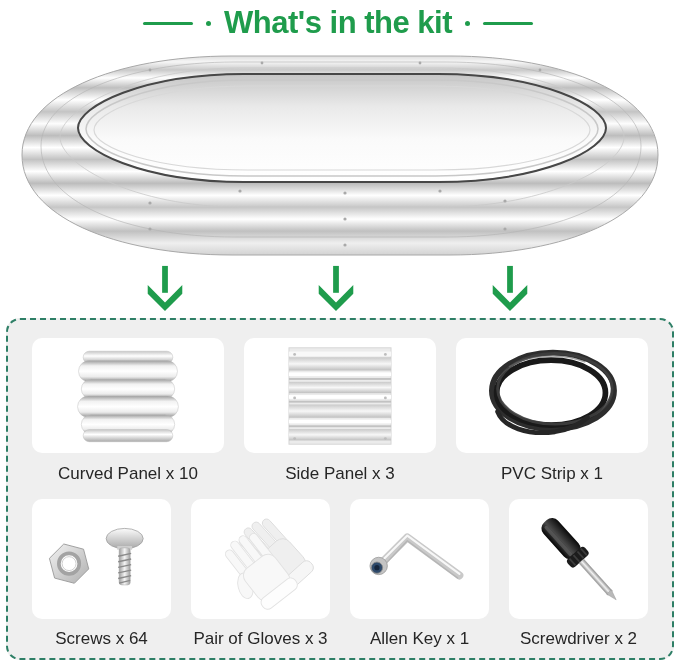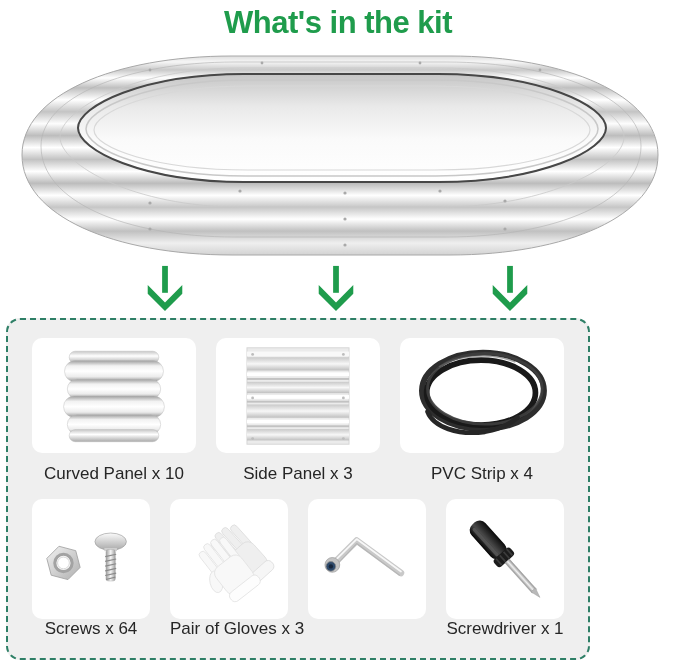--- a/index.html
+++ b/index.html
@@ -3,54 +3,54 @@
 <meta charset="utf-8">
 <style>
   html,body{margin:0;padding:0;}
   body{
     width:679px;height:666px;position:relative;background:#ffffff;
     font-family:"Liberation Sans",sans-serif;overflow:hidden;
   }
   
   .title-row{
     position:absolute;top:0;left:0;right:3px;height:46px;
-    display:flex;align-items:center;justify-content:center;gap:13px;flex-direction:column;
+    display:flex;align-items:center;justify-content:center;gap:13px;
   }
   .page-title{
     font-size:31px;font-weight:800;letter-spacing:-.5px;
     color:var(--accent,#1f9c4c);white-space:nowrap;
   }
   .decor-line{width:50px;height:3px;background:var(--accent,#1f9c4c);border-radius:2px;}
   .decor-dot{width:5px;height:5px;border-radius:50%;background:var(--accent,#1f9c4c);}
   
   .hero{position:absolute;top:53px;left:0;}
   
   .arrow{position:absolute;top:264px;width:44px;height:48px;}
   .arrow.a1{left:143px;} .arrow.a2{left:314px;} .arrow.a3{left:488px;}
   
   .kit-panel{
-    position:absolute;left:6px;top:318px;width:584px;height:342px;box-sizing:border-box;
+    position:absolute;left:6px;top:318px;width:668px;height:342px;box-sizing:border-box;
     background:var(--panel_bg,#efefef);
     border:2px dashed var(--panel_border,#2e7f66);border-radius:14px;
     padding:18px 24px 8px 24px;
   }
   .kit-row{display:flex;gap:20px;}
   .kit-row .item{flex:1;min-width:0;}
   .card{
     background:var(--card_bg,#ffffff);border-radius:10px;
     display:flex;align-items:center;justify-content:center;overflow:hidden;
   }
   .row1 .card{height:115px;}
   .row2 .card{height:120px;}
   .row2{margin-top:15px;}
   .item-label{
     text-align:center;font-size:17px;color:var(--label,#262626);
     margin-top:11px;line-height:20px;white-space:nowrap;
   }
-  .row2 .item-label{margin-top:0;}
+  .row2 .item-label{margin-top:10px;}
 </style>
 </head>
 <body>
 
 <div class="title-row">
   <span class="decor-line"></span>
   <span class="decor-dot"></span>
   <span class="page-title">What's in the kit</span>
   <span class="decor-dot"></span>
   <span class="decor-line"></span>
@@ -199,21 +199,21 @@
     <div class="item">
       <div class="card">
         <svg width="170" height="105" viewBox="0 0 170 110">
           <ellipse cx="86" cy="50" rx="64" ry="40" fill="none" stroke="#2d2d2d" stroke-width="6"></ellipse>
           <ellipse cx="84" cy="52" rx="57" ry="34" fill="none" stroke="#191919" stroke-width="6"></ellipse>
           <ellipse cx="88" cy="48" rx="60" ry="37" fill="none" stroke="#3f3f3f" stroke-width="3" opacity="0.9"></ellipse>
           <path d="M28,72 C34,88 60,97 88,93 C104,90 116,84 122,78" fill="none" stroke="#262626" stroke-width="5" stroke-linecap="round"></path>
           <path d="M40,25 C60,12 95,10 120,20" fill="none" stroke="#6a6a6a" stroke-width="1.5" opacity="0.6"></path>
         </svg>
       </div>
-      <div class="item-label">PVC Strip x 4</div>
+      <div class="item-label">PVC Strip x 1</div>
     </div>
 
   </div>
 
   <div class="kit-row row2">
 
     <div class="item">
       <div class="card">
         <svg width="140" height="100" viewBox="0 0 150 100">
           <defs>
@@ -280,20 +280,21 @@
       <div class="card">
         <svg width="150" height="104" viewBox="0 0 160 110">
           <path d="M34,62 L66,30 L126,74" fill="none" stroke="#c9c9c9" stroke-width="9" stroke-linecap="round" stroke-linejoin="round"></path>
           <path d="M34,60 L66,28 L126,72" fill="none" stroke="#ffffff" stroke-width="2.5" stroke-linecap="round" stroke-linejoin="round" opacity="0.85"></path>
           <path d="M36,66 L66,34 L124,77" fill="none" stroke="#a9a9a9" stroke-width="1.5" stroke-linecap="round" stroke-linejoin="round" opacity="0.6"></path>
           <circle cx="33" cy="63" r="10" fill="#c4c4c4" stroke="#9e9e9e" stroke-width="1"></circle>
           <circle cx="31" cy="65" r="6.5" fill="#2e4a6b" stroke="#8a8a8a" stroke-width="1"></circle>
           <circle cx="31" cy="65" r="3" fill="#16263c"></circle>
         </svg>
       </div>
+      <div class="item-label">Allen Key x 1</div>
     </div>
 
     <div class="item">
       <div class="card">
         <svg width="132" height="112" viewBox="0 0 140 125">
           <defs>
             <linearGradient id="handleG" x1="0" y1="0" x2="1" y2="0">
               <stop offset="0" stop-color="#050505"></stop>
                 <stop offset="0.45" stop-color="#4a4a4a"></stop>
               <stop offset="1" stop-color="#0a0a0a"></stop>
@@ -312,17 +313,17 @@
               <line x1="62" y1="55" x2="62" y2="65"></line>
                 <line x1="68" y1="55" x2="68" y2="65"></line>
               <line x1="74" y1="55" x2="74" y2="65"></line>
                 <line x1="79" y1="55" x2="79" y2="65"></line>
             </g>
             <rect x="66.5" y="66" width="7" height="48" fill="url(#shaftG2)" stroke="#9e9e9e" stroke-width="0.5"></rect>
             <polygon points="66.5,112 73.5,112 70,124" fill="#b9b9b9" stroke="#999999" stroke-width="0.5"></polygon>
           </g>
         </svg>
       </div>
-      <div class="item-label">Screwdriver x 1</div>
+      <div class="item-label">Screwdriver x 2</div>
     </div>
 
   </div>
 </div>
 
 </body></html>

